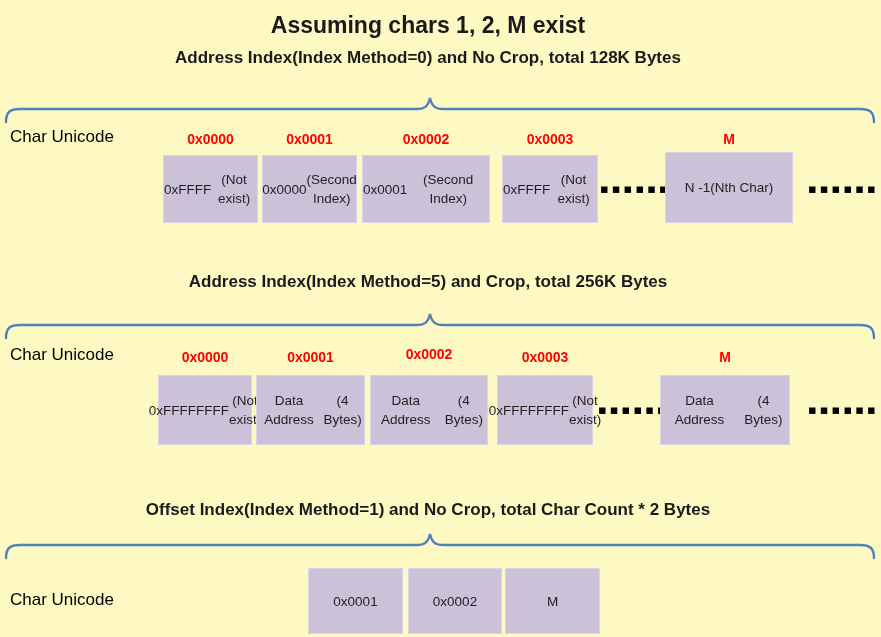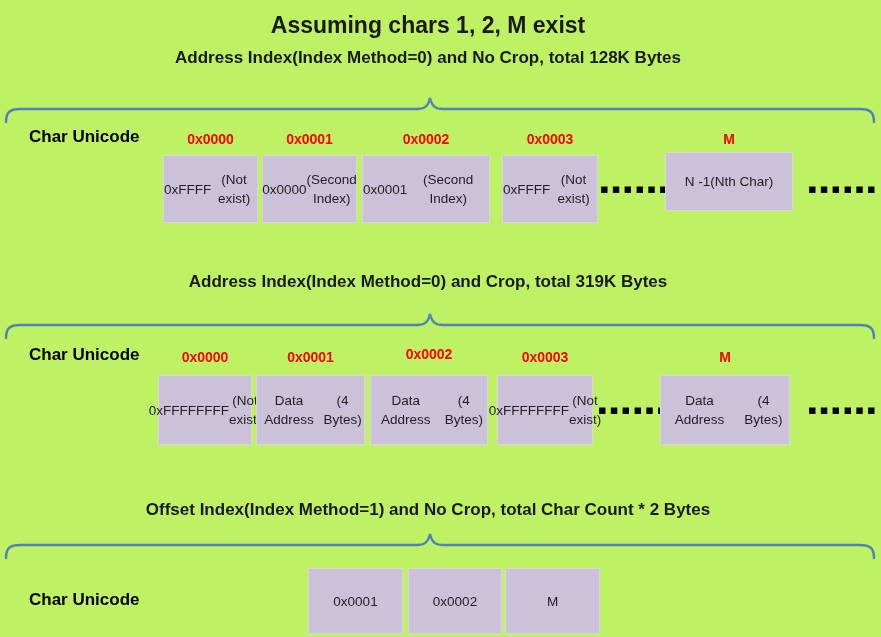--- a/index.html
+++ b/index.html
@@ -1,30 +1,30 @@
 <!DOCTYPE html>
 <html><head>
 <meta charset="utf-8">
 <style>
   html,body{margin:0;padding:0;background:#fff;}
   #stage{
-    position:relative;width:881px;height:637px;background:#bef264;
+    position:relative;width:881px;height:637px;background:#fef9c3;
     font-family:"Liberation Sans", sans-serif;overflow:hidden;
   }
   .abs{position:absolute;}
   .title{
     width:856px;left:0;text-align:center;
     font-size:23px;font-weight:bold;color:#1a1a1a;letter-spacing:0px;
   }
   .sec-header{
     width:856px;left:0;text-align:center;
     font-size:17px;font-weight:bold;color:#1a1a1a;
   }
   .row-label{
-    font-size:17px;font-weight:bold;color:#000;white-space:nowrap;margin-left:19px;
+    font-size:17px;font-weight:normal;color:#000;white-space:nowrap;
   }
   .red-label{
     font-size:14px;font-weight:bold;color:#ff0000;text-align:center;white-space:nowrap;
   }
   .mem-box{
     background:#cbc1d9;border:1px solid #d9d3e3;box-sizing:border-box;
     display:flex;flex-direction:row;align-items:center;justify-content:center;
     text-align:center;color:#1f1f1f;font-size:13.5px;line-height:19px;
   }
   .dots{
@@ -64,27 +64,27 @@
   </div>
   <div class="abs mem-box" style="top:155px;left:362px;width:128px;height:68px;">
     <span>0x0001</span>
     <span>(Second Index)</span>
   </div>
   <div class="abs mem-box" style="top:155px;left:502px;width:96px;height:68px;">
     <span>0xFFFF</span>
     <span>(Not exist)</span>
   </div>
   <div class="abs dots" style="top:181px;left:600px;">▪▪▪▪▪▪</div>
-  <div class="abs mem-box" style="top:152px;left:665px;width:128px;height:59px;text-align:center;">
+  <div class="abs mem-box" style="top:152px;left:665px;width:128px;height:71px;text-align:center;">
     <span>N -1</span>
     <span>(Nth Char)</span>
   </div>
   <div class="abs dots" style="top:181px;left:808px;">▪▪▪▪▪▪</div>
 
-  <div class="abs sec-header" style="top:272px;">Address Index(Index Method=0) and Crop, total 319K Bytes</div>
+  <div class="abs sec-header" style="top:272px;">Address Index(Index Method=5) and Crop, total 256K Bytes</div>
 
   <svg class="abs" style="top:311px;left:4px;" width="872" height="30" viewBox="0 0 872 30">
     <path class="brace" d="M2,27 C2,17 6,14 16,14 L413,14 C420,14 424,12 426,3 C428,12 432,14 439,14 L856,14 C866,14 870,17 870,27"></path>
   </svg>
 
   <div class="abs row-label" style="top:345px;left:10px;">Char Unicode</div>
 
   <div class="abs red-label" style="top:349px;left:158px;width:94px;">0x0000</div>
   <div class="abs red-label" style="top:349px;left:256px;width:109px;">0x0001</div>
   <div class="abs red-label" style="top:346px;left:370px;width:118px;">0x0002</div>

